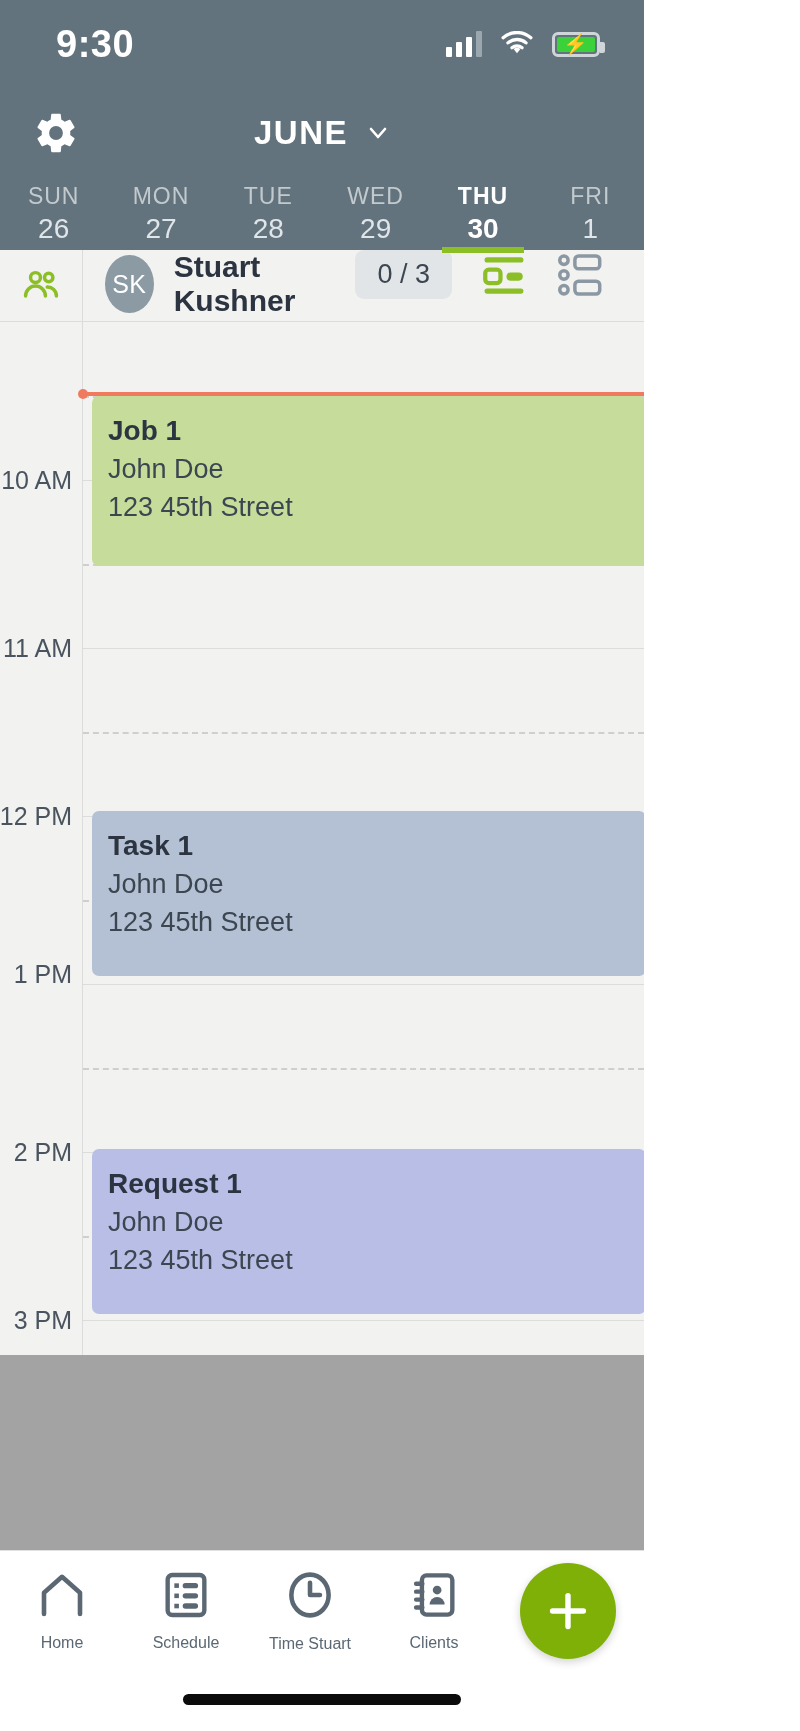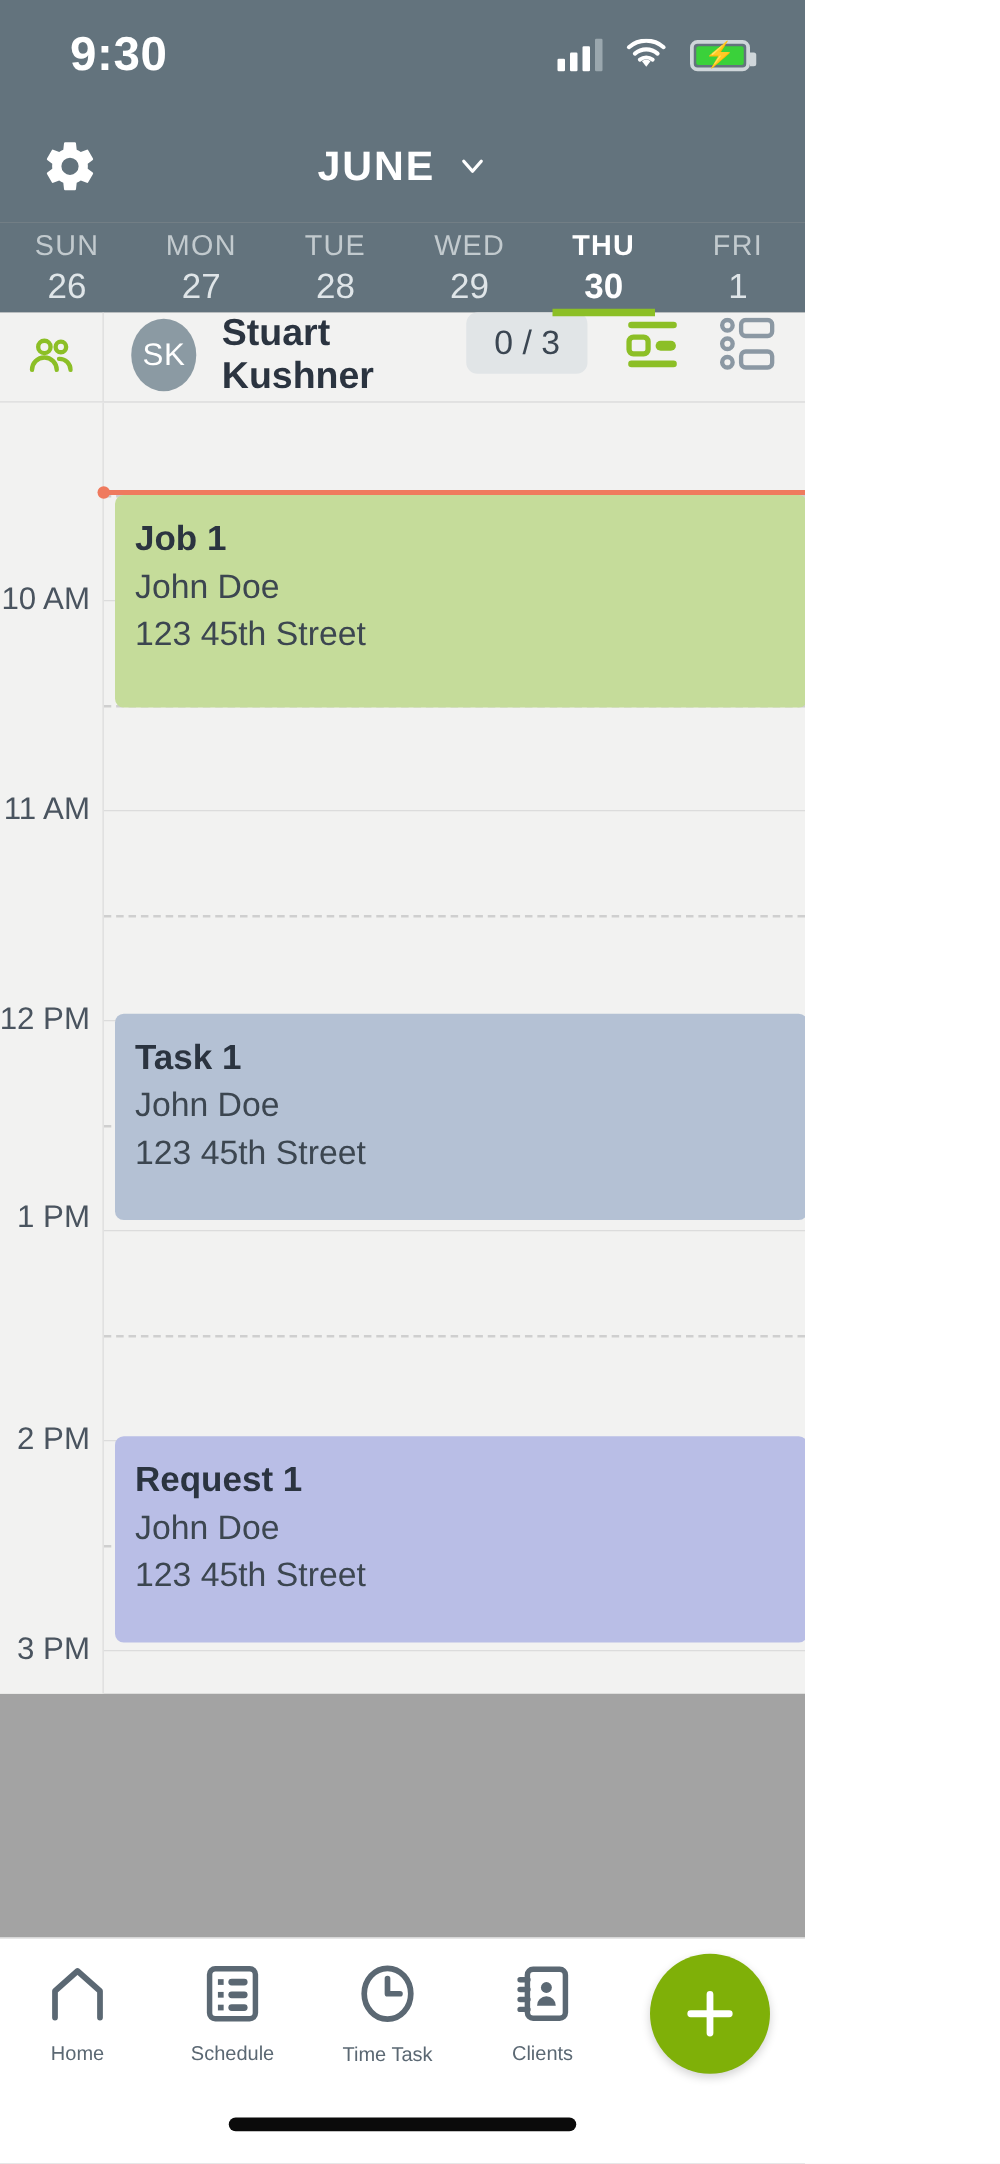--- a/index.html
+++ b/index.html
@@ -71,21 +71,21 @@
     width:83px; height:100%; display:flex; align-items:center; justify-content:center;
     border-right:1px solid #dcdcdc; cursor:pointer;
   }
   .user-main { flex:1; display:flex; align-items:center; padding-left:22px; gap:20px; }
   .avatar {
     width:58px; height:58px; border-radius:50%; background:#8b9aa3;
     color:#ffffff; font-size:25px; display:flex; align-items:center; justify-content:center;
     letter-spacing:.5px;
   }
   .uname { font-size:30px; font-weight:700; color:#2b3440; }
-  .user-right { display:flex; align-items:center; gap:28px; padding-right:22px; }
+  .user-right { display:flex; align-items:center; gap:28px; padding-right:40px; }
   .count-pill {
     background:#e1e5e7; border-radius:9px; padding:9px 22px;
     font-size:27px; color:#3b4652; cursor:pointer;
   }
   .icon-btn { width:48px; height:48px; display:flex; align-items:center; justify-content:center; cursor:pointer; }
 
   
   .calendar { position:relative; height:1033px; background:#f2f2f1; overflow:hidden; }
   .gutter {
     position:absolute; left:0; top:0; bottom:0; width:83px;
@@ -298,21 +298,21 @@
               <rect x="6.4" y="16.2" width="2.2" height="2.2" fill="#5b6873"></rect>
               <rect x="10.4" y="16" width="7.4" height="2.6" rx="1.3" fill="#5b6873"></rect>
             </svg></span>
           <span class="tlabel">Schedule</span>
         </div>
         <div class="tab">
           <span><svg width="52" height="52" viewBox="0 0 24 24">
               <ellipse cx="12" cy="12" rx="8.6" ry="9.4" stroke="#5b6873" stroke-width="2.1" fill="none"></ellipse>
               <path d="M12 6.4V12h4.6" stroke="#5b6873" stroke-width="2.1" fill="none" stroke-linecap="round" stroke-linejoin="round"></path>
             </svg></span>
-          <span class="tlabel">Time Task</span>
+          <span class="tlabel">Time Stuart</span>
         </div>
         <div class="tab">
           <span><svg width="50" height="50" viewBox="0 0 24 24">
               <rect x="6.2" y="2.6" width="14.6" height="18.8" rx="2.2" stroke="#5b6873" stroke-width="2.1" fill="none"></rect>
               <path d="M3.4 6.6h3M3.4 10.4h3M3.4 14.2h3M3.4 18h3" stroke="#5b6873" stroke-width="2.1" stroke-linecap="round"></path>
               <circle cx="13.5" cy="9.6" r="2.1" fill="#5b6873"></circle>
               <path d="M9.9 16.6a3.6 3.6 0 0 1 7.2 0z" fill="#5b6873"></path>
             </svg></span>
           <span class="tlabel">Clients</span>
         </div>

